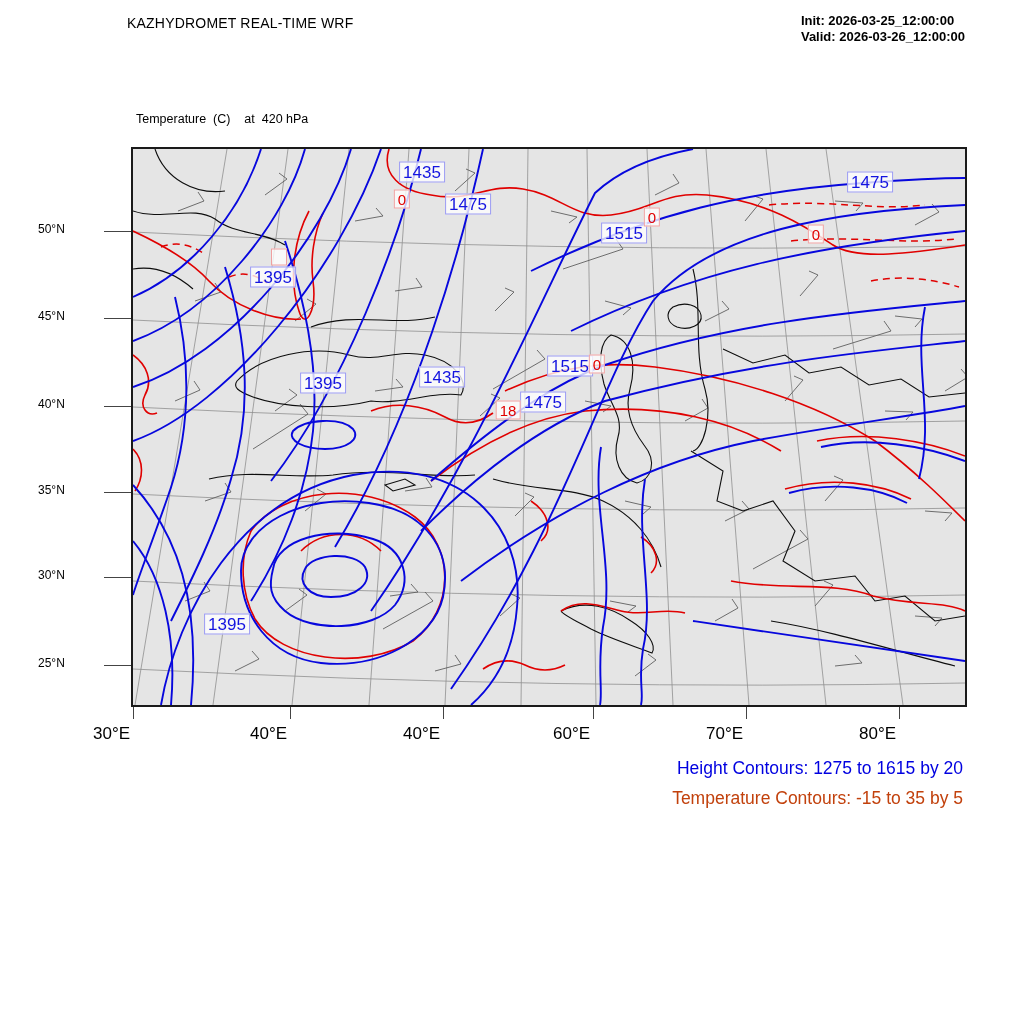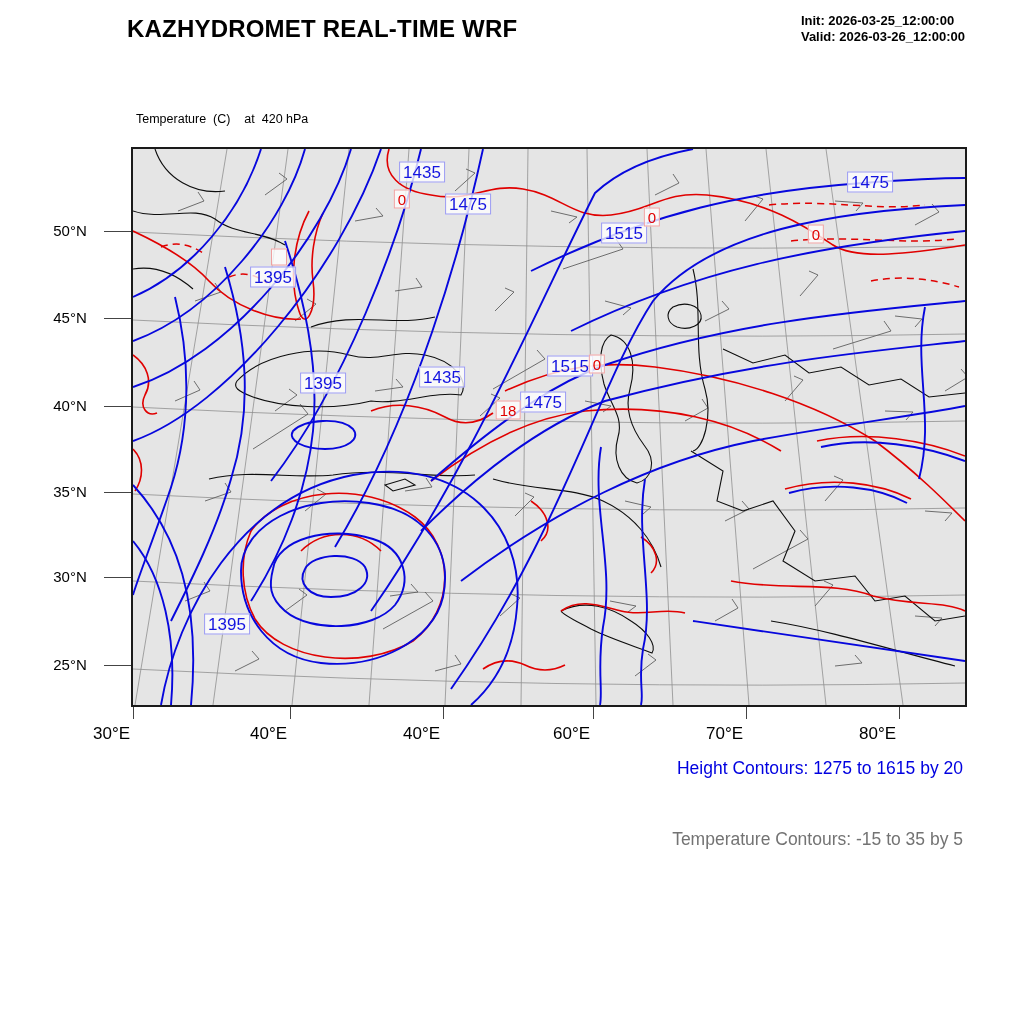--- a/index.html
+++ b/index.html
@@ -1,40 +1,40 @@
 <!DOCTYPE html>
 <html><head>
 <meta charset="utf-8">
 <style>
   html,body{margin:0;padding:0;background:#ffffff;}
   body{width:1024px;height:1024px;position:relative;overflow:hidden;
        font-family:"Liberation Sans",sans-serif;color:#000;}
   .abs{position:absolute;}
-  #title{left:127px;top:15px;font-size:24px;font-weight:bold;letter-spacing:.2px;}
+  #title{left:127px;top:15px;font-size:14px;font-weight:normal;letter-spacing:.2px;}
   #initvalid{right:59px;top:13px;text-align:left;font-size:13px;font-weight:bold;line-height:16px;}
   #params{left:136px;top:81px;font-size:12.5px;line-height:15.5px;white-space:pre;}
   #mapframe{left:131px;top:147px;width:832px;height:556px;border:2px solid #1a1a1a;box-sizing:content-box;background:#e5e5e5;}
   #mapsvg{position:absolute;left:0;top:0;width:832px;height:556px;}
   .gr{stroke:#8f8f8f;stroke-width:0.8;fill:none;}
   .wb{stroke:#5f5f5f;stroke-width:0.9;fill:none;}
   .bk{stroke:#0d0d0d;stroke-width:1.1;fill:none;}
   .bl{stroke:#0707dd;stroke-width:1.9;fill:none;}
   .rd{stroke:#e00000;stroke-width:1.6;fill:none;}
   .rdd{stroke:#e00000;stroke-width:1.5;fill:none;stroke-dasharray:7 5;}
   .clabel{position:absolute;transform:translate(-50%,-50%);white-space:nowrap;
           background:rgba(255,255,255,.78);line-height:1;}
   .clabel.blue{color:#1414e0;border:1px solid #9a9af2;font-size:17px;padding:1px 3px;}
   .clabel.red{color:#e00000;border:1px solid #f0a0a0;font-size:15px;padding:1px 3px;min-width:8px;min-height:13px;}
-  .lat-label{width:64px;text-align:center;font-size:15px;}
+  .lat-label{width:64px;text-align:left;font-size:12px;}
   .lat-tick{width:27px;height:0;border-top:1.4px solid #444;left:104px;}
   .lon-label{width:80px;text-align:left;font-size:17px;top:724px;}
   .lon-tick{width:0;height:14px;border-left:1.4px solid #444;top:705px;}
   #footer{right:61px;text-align:right;font-size:17.5px;line-height:30px;top:753px;}
   #footer .h{color:#0000e0;}
-  #footer .t{color:#737373;margin-top:41px;}
+  #footer .t{color:#c2410c;}
 </style>
 </head>
 <body>
 
 <div id="title" class="abs">KAZHYDROMET REAL-TIME WRF</div>
 
 <div id="initvalid" class="abs">
   <div>Init: 2026-03-25_12:00:00</div>
   <div>Valid: 2026-03-26_12:00:00</div>
 </div>

